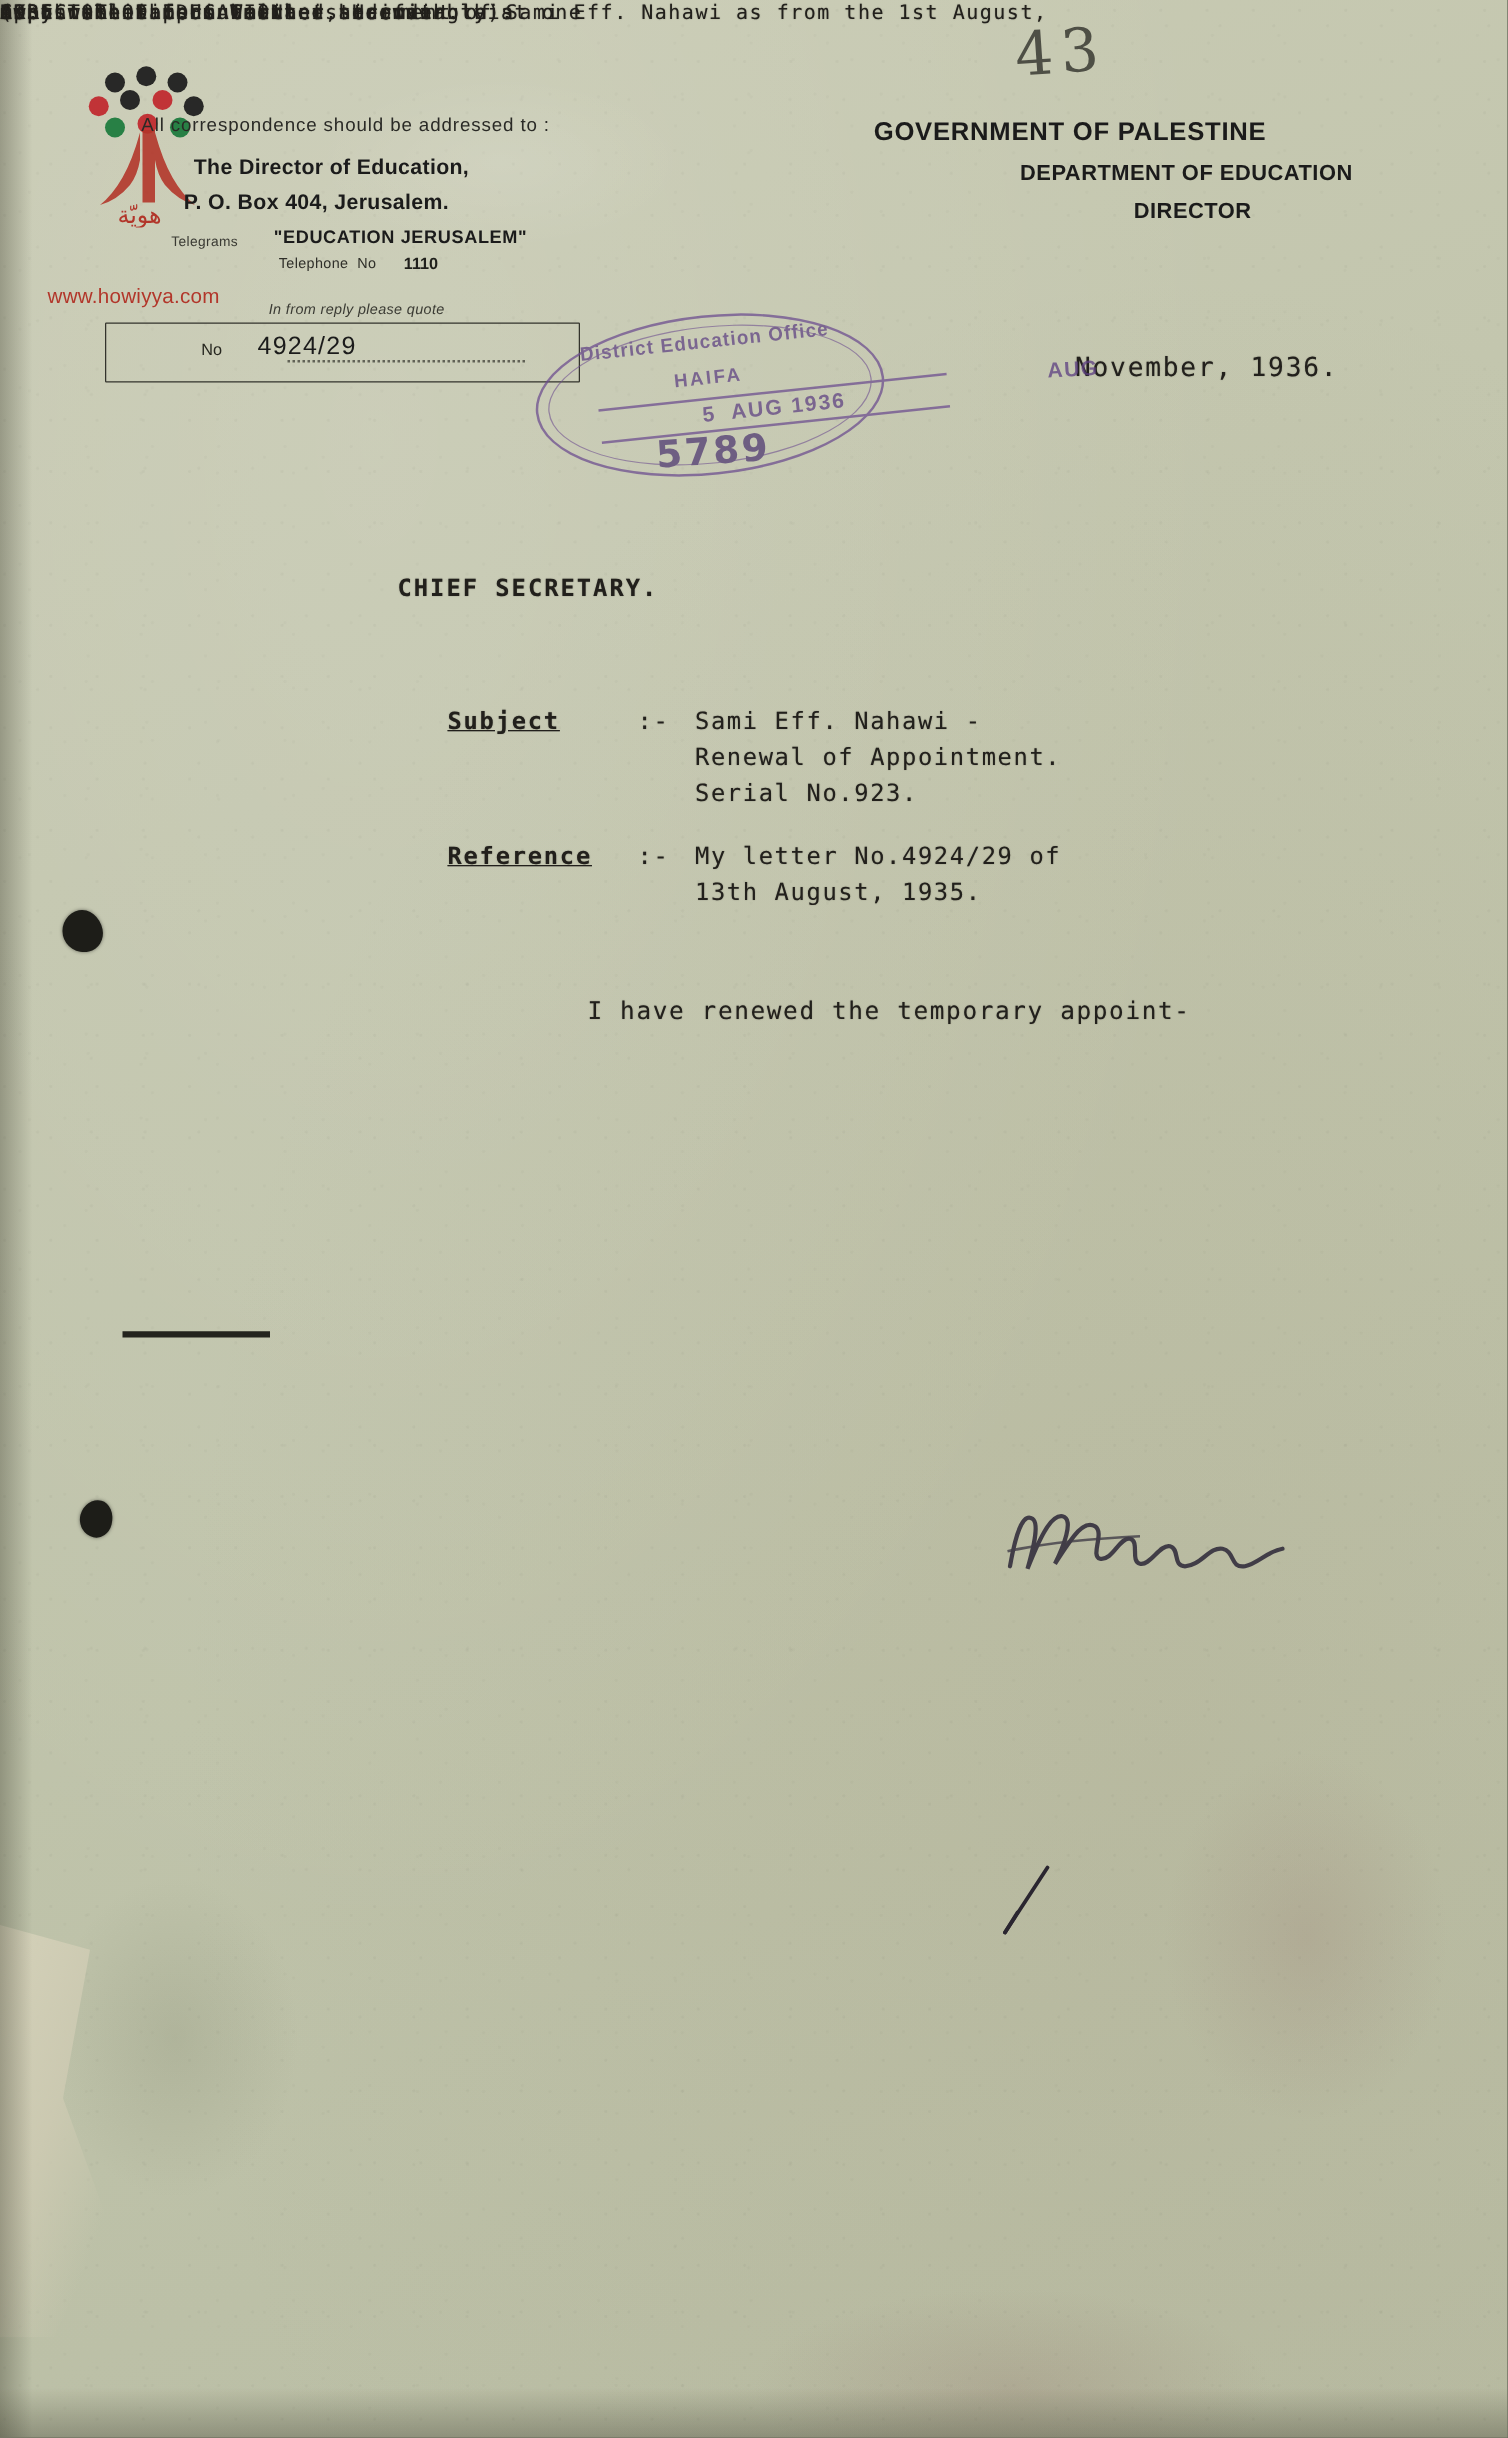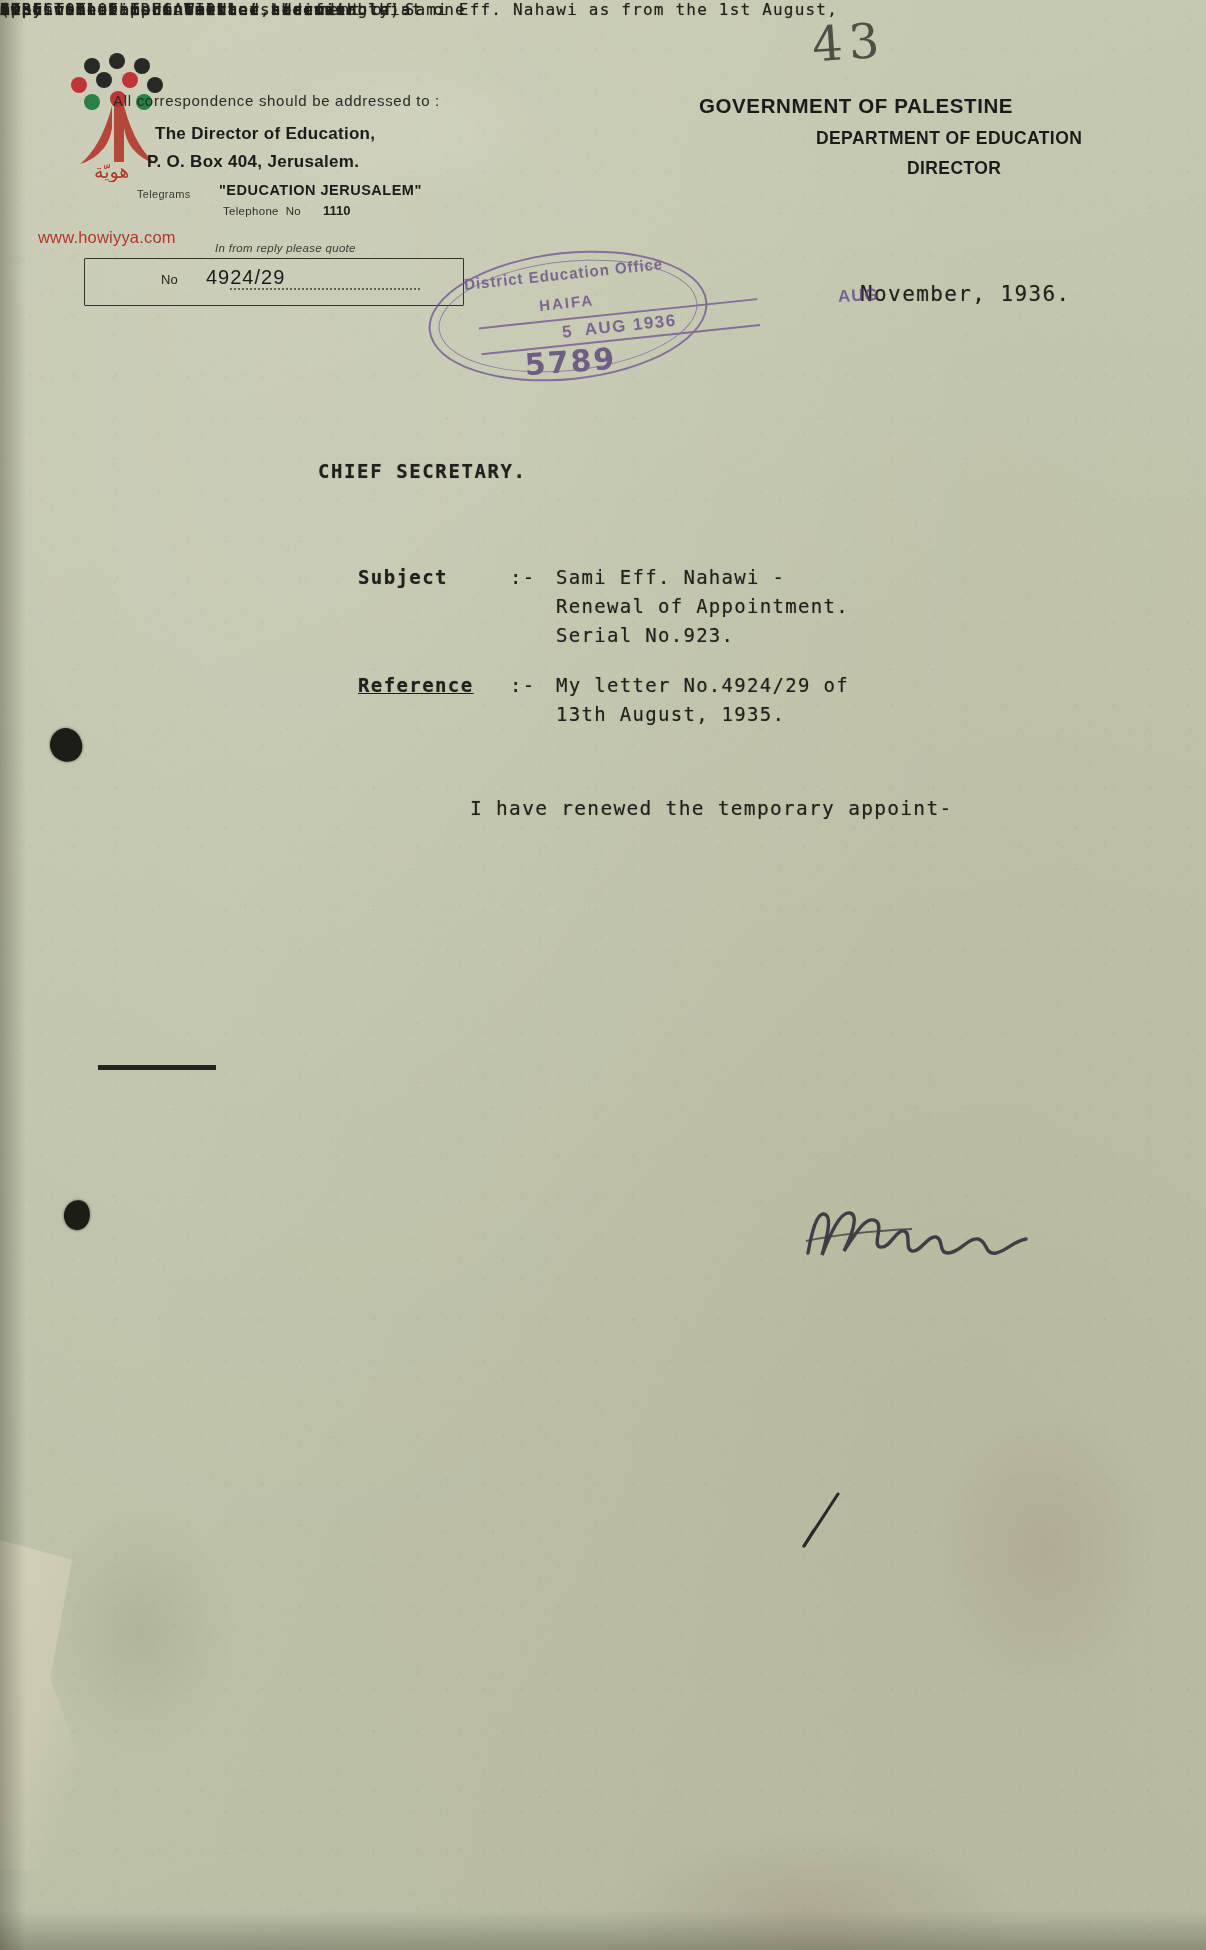--- a/index.html
+++ b/index.html
@@ -244,21 +244,21 @@
   }
   
   #tick {
     position: absolute;
     left: 800px; top: 1490px;
     width: 44px; height: 62px;
   }
 
   
   #addressee     { left: 318px; top: 460px;  font-size: 19px; letter-spacing: 1.6px; font-weight: 600;}
-  #subj-label    { left: 358px; top: 566px;  font-size: 19px; letter-spacing: 1.4px; font-weight: 600; }
+  #subj-label    { left: 358px; top: 566px;  font-size: 19px; letter-spacing: 1.4px; font-weight: 600; text-decoration: underline;}
   #subj-colon    { left: 510px; top: 566px;  font-size: 19px; letter-spacing: 1.4px;}
   #subj-l1       { left: 556px; top: 566px;  font-size: 19px; letter-spacing: 1.3px;}
   #subj-l2       { left: 556px; top: 595px;  font-size: 19px; letter-spacing: 1.3px;}
   #subj-l3       { left: 556px; top: 624px;  font-size: 19px; letter-spacing: 1.3px;}
   #ref-label     { left: 358px; top: 674px;  font-size: 19px; letter-spacing: 1.4px; font-weight: 600; text-decoration: underline;}
   #ref-colon     { left: 510px; top: 674px;  font-size: 19px; letter-spacing: 1.4px;}
   #ref-l1        { left: 556px; top: 674px;  font-size: 19px; letter-spacing: 1.3px;}
   #ref-l2        { left: 556px; top: 703px;  font-size: 19px; letter-spacing: 1.3px;}
 
   #p1-l1 { left: 470px; top: 797px;  font-size: 19.5px; letter-spacing: 1.3px;}

